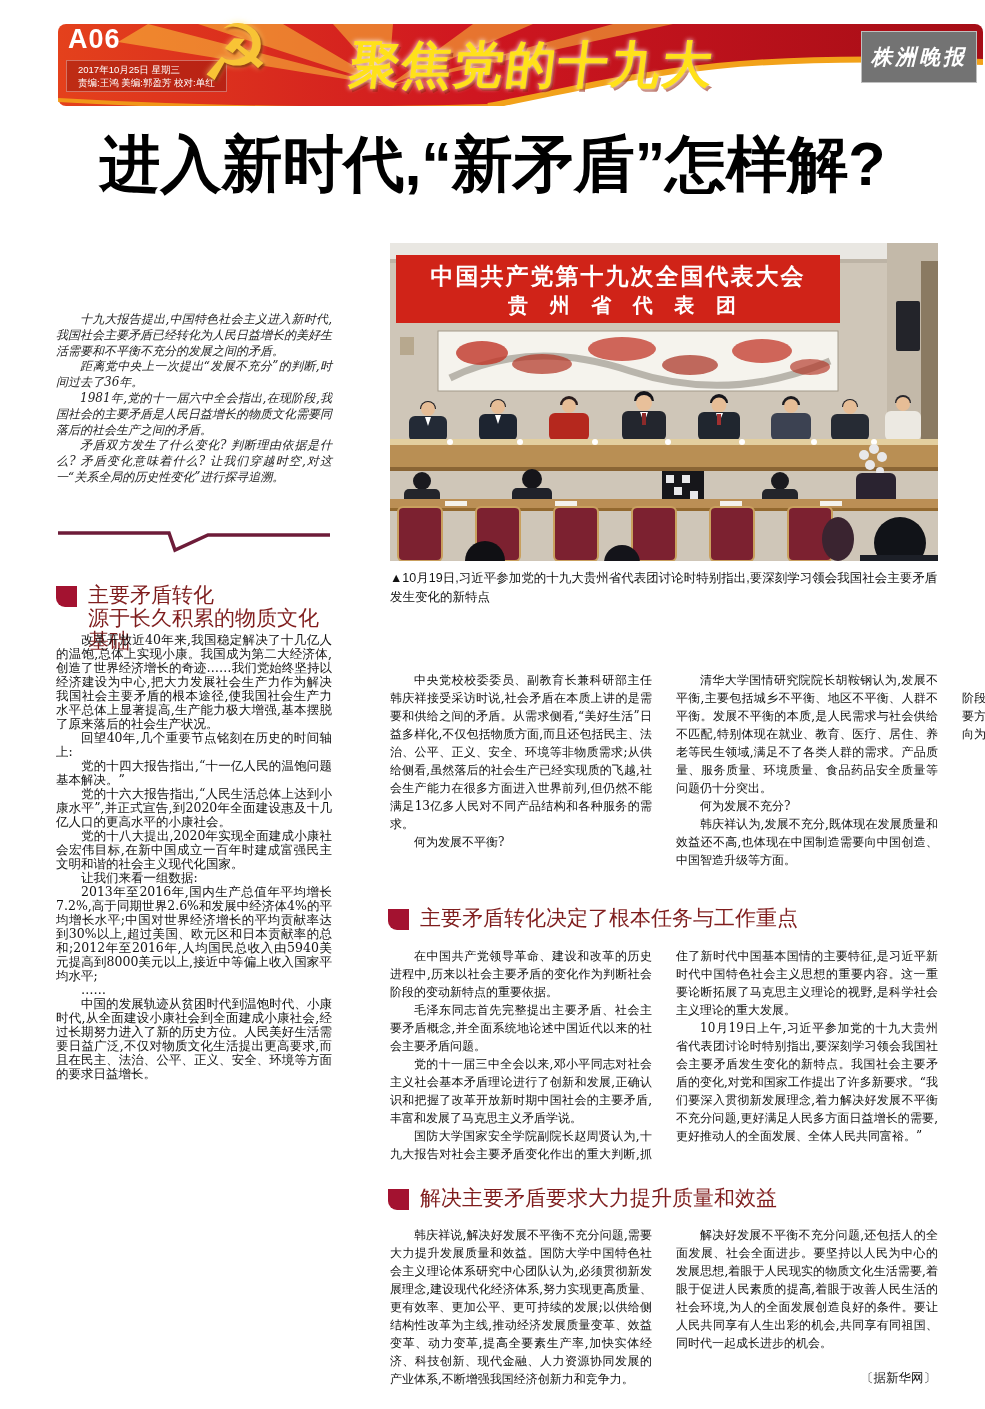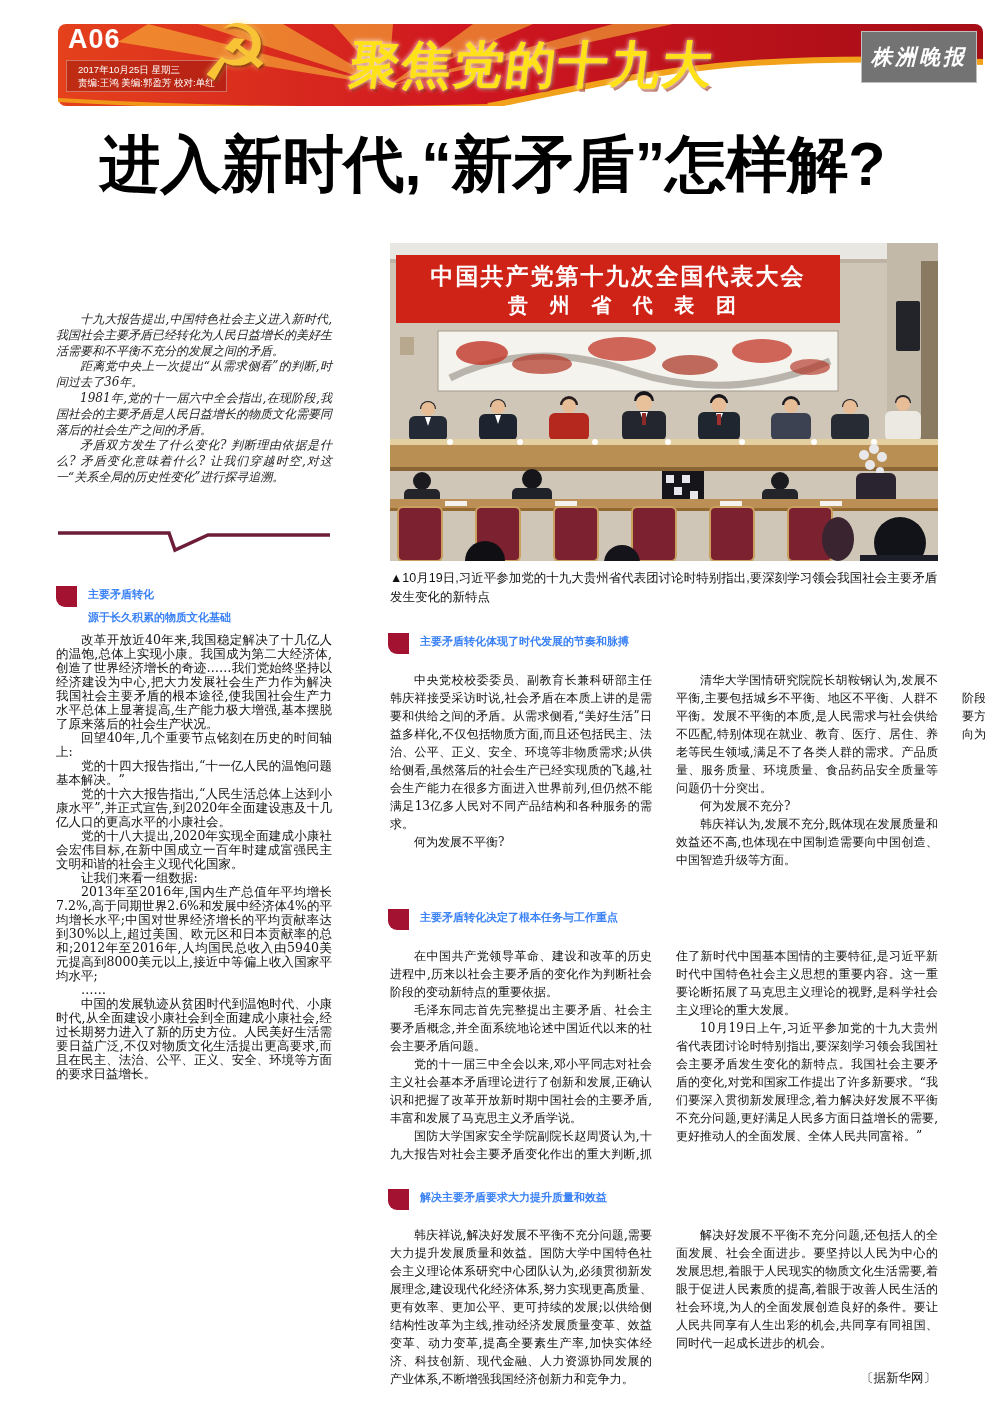--- a/index.html
+++ b/index.html
@@ -30,21 +30,21 @@
   .caption { position:absolute; left:390px; top:569px; width:548px; font-size:12.5px; line-height:19px; color:#111; }
 
   
   .intro { position:absolute; left:56px; top:312px; width:276px; font-family:"DejaVu Serif", serif; font-style:italic;
            font-size:12px; line-height:15.8px; color:#222; text-align:justify; }
   .intro p { margin:0; text-indent:2em; }
   .divider { position:absolute; left:56px; top:525px; width:276px; height:30px; }
 
   .sec-head { position:absolute; display:flex; align-items:flex-start; gap:11px; }
   .sec-square { width:21px; height:21px; background:#a31230; border-bottom-left-radius:9px; flex:0 0 auto; margin-top:3px; }
-  .sec-title { font-size:11px; font-weight:bold; color:#3b82f6; line-height:23px; }
+  .sec-title { font-size:21px; font-weight:normal; color:#7f1d1d; line-height:23px; }
   .h-sec1 { left:56px; top:583px; width:280px; }
   .h-sec2 { left:388px; top:630px; width:552px; }
   .h-sec3 { left:388px; top:906px; width:552px; }
   .h-sec4 { left:388px; top:1186px; width:552px; }
 
   .body-text { font-family:"DejaVu Serif", serif; font-size:12.5px; line-height:14px; color:#111; text-align:justify; }
   .body-text p { margin:0; text-indent:2em; }
   .sec1-body { position:absolute; left:56px; top:633px; width:276px; }
 
   .two-col { position:absolute; left:390px; width:548px; column-count:2; column-gap:24px;
@@ -231,21 +231,21 @@
         <circle cx="510" cy="300" r="26" fill="#111318"></circle>
         <rect x="470" y="312" width="78" height="10" fill="#1c1f27"></rect>
         <ellipse cx="448" cy="296" rx="16" ry="22" fill="#3a2430"></ellipse>
       </g>
     </svg>
   </div>
   <div class="caption">▲10月19日,习近平参加党的十九大贵州省代表团讨论时特别指出,要深刻学习领会我国社会主要矛盾发生变化的新特点</div>
 
   <div class="intro body-intro">
       <p>十九大报告提出,中国特色社会主义进入新时代,我国社会主要矛盾已经转化为人民日益增长的美好生活需要和不平衡不充分的发展之间的矛盾。</p>
-      <p>距离党中央上一次提出“从需求侧看”的判断,时间过去了36年。</p>
+      <p>距离党中央上一次提出“发展不充分”的判断,时间过去了36年。</p>
       <p>1981年,党的十一届六中全会指出,在现阶段,我国社会的主要矛盾是人民日益增长的物质文化需要同落后的社会生产之间的矛盾。</p>
       <p>矛盾双方发生了什么变化? 判断理由依据是什么? 矛盾变化意味着什么? 让我们穿越时空,对这一“关系全局的历史性变化”进行探寻追溯。</p>
     </div>
 
   <svg class="divider" viewBox="0 0 276 30">
     <polyline points="2,8 113,8 119,25 152,10 274,10" fill="none" stroke="#6d1c39" stroke-width="3.5"></polyline>
   </svg>
 
   <div class="sec-head h-sec1">
     <div class="sec-square"></div>
@@ -259,24 +259,20 @@
       <p>回望40年,几个重要节点铭刻在历史的时间轴上:</p>
       <p>党的十四大报告指出,“十一亿人民的温饱问题基本解决。”</p>
       <p>党的十六大报告指出,“人民生活总体上达到小康水平”,并正式宣告,到2020年全面建设惠及十几亿人口的更高水平的小康社会。</p>
       <p>党的十八大提出,2020年实现全面建成小康社会宏伟目标,在新中国成立一百年时建成富强民主文明和谐的社会主义现代化国家。</p>
       <p>让我们来看一组数据:</p>
       <p>2013年至2016年,国内生产总值年平均增长7.2%,高于同期世界2.6%和发展中经济体4%的平均增长水平;中国对世界经济增长的平均贡献率达到30%以上,超过美国、欧元区和日本贡献率的总和;2012年至2016年,人均国民总收入由5940美元提高到8000美元以上,接近中等偏上收入国家平均水平;</p>
       <p>……</p>
       <p>中国的发展轨迹从贫困时代到温饱时代、小康时代,从全面建设小康社会到全面建成小康社会,经过长期努力进入了新的历史方位。人民美好生活需要日益广泛,不仅对物质文化生活提出更高要求,而且在民主、法治、公平、正义、安全、环境等方面的要求日益增长。</p>
     </div>
 
-  <div class="sec-head h-sec2">
-    <div class="sec-square"></div>
-    <div class="sec-title">主要矛盾转化体现了时代发展的节奏和脉搏</div>
-  </div>
   <div class="two-col sec2-body body-text">
       <p>中央党校校委委员、副教育长兼科研部主任韩庆祥接受采访时说,社会矛盾在本质上讲的是需要和供给之间的矛盾。从需求侧看,“美好生活”日益多样化,不仅包括物质方面,而且还包括民主、法治、公平、正义、安全、环境等非物质需求;从供给侧看,虽然落后的社会生产已经实现质的飞越,社会生产能力在很多方面进入世界前列,但仍然不能满足13亿多人民对不同产品结构和各种服务的需求。</p>
       <p>何为发展不平衡?</p>
       <p>清华大学国情研究院院长胡鞍钢认为,发展不平衡,主要包括城乡不平衡、地区不平衡、人群不平衡。发展不平衡的本质,是人民需求与社会供给不匹配,特别体现在就业、教育、医疗、居住、养老等民生领域,满足不了各类人群的需求。产品质量、服务质量、环境质量、食品药品安全质量等问题仍十分突出。</p>
       <p>何为发展不充分?</p>
       <p>韩庆祥认为,发展不充分,既体现在发展质量和效益还不高,也体现在中国制造需要向中国创造、中国智造升级等方面。</p>
       <p>追求发展上的平衡和充分,是社会发展到一定阶段才会出现的现象。胡鞍钢表示,过去矛盾的主要方面是生产规模与人们物质需求不匹配,现在转向为生产质量与人们需求的不匹配。</p>
     </div>
 
   <div class="sec-head h-sec3">

